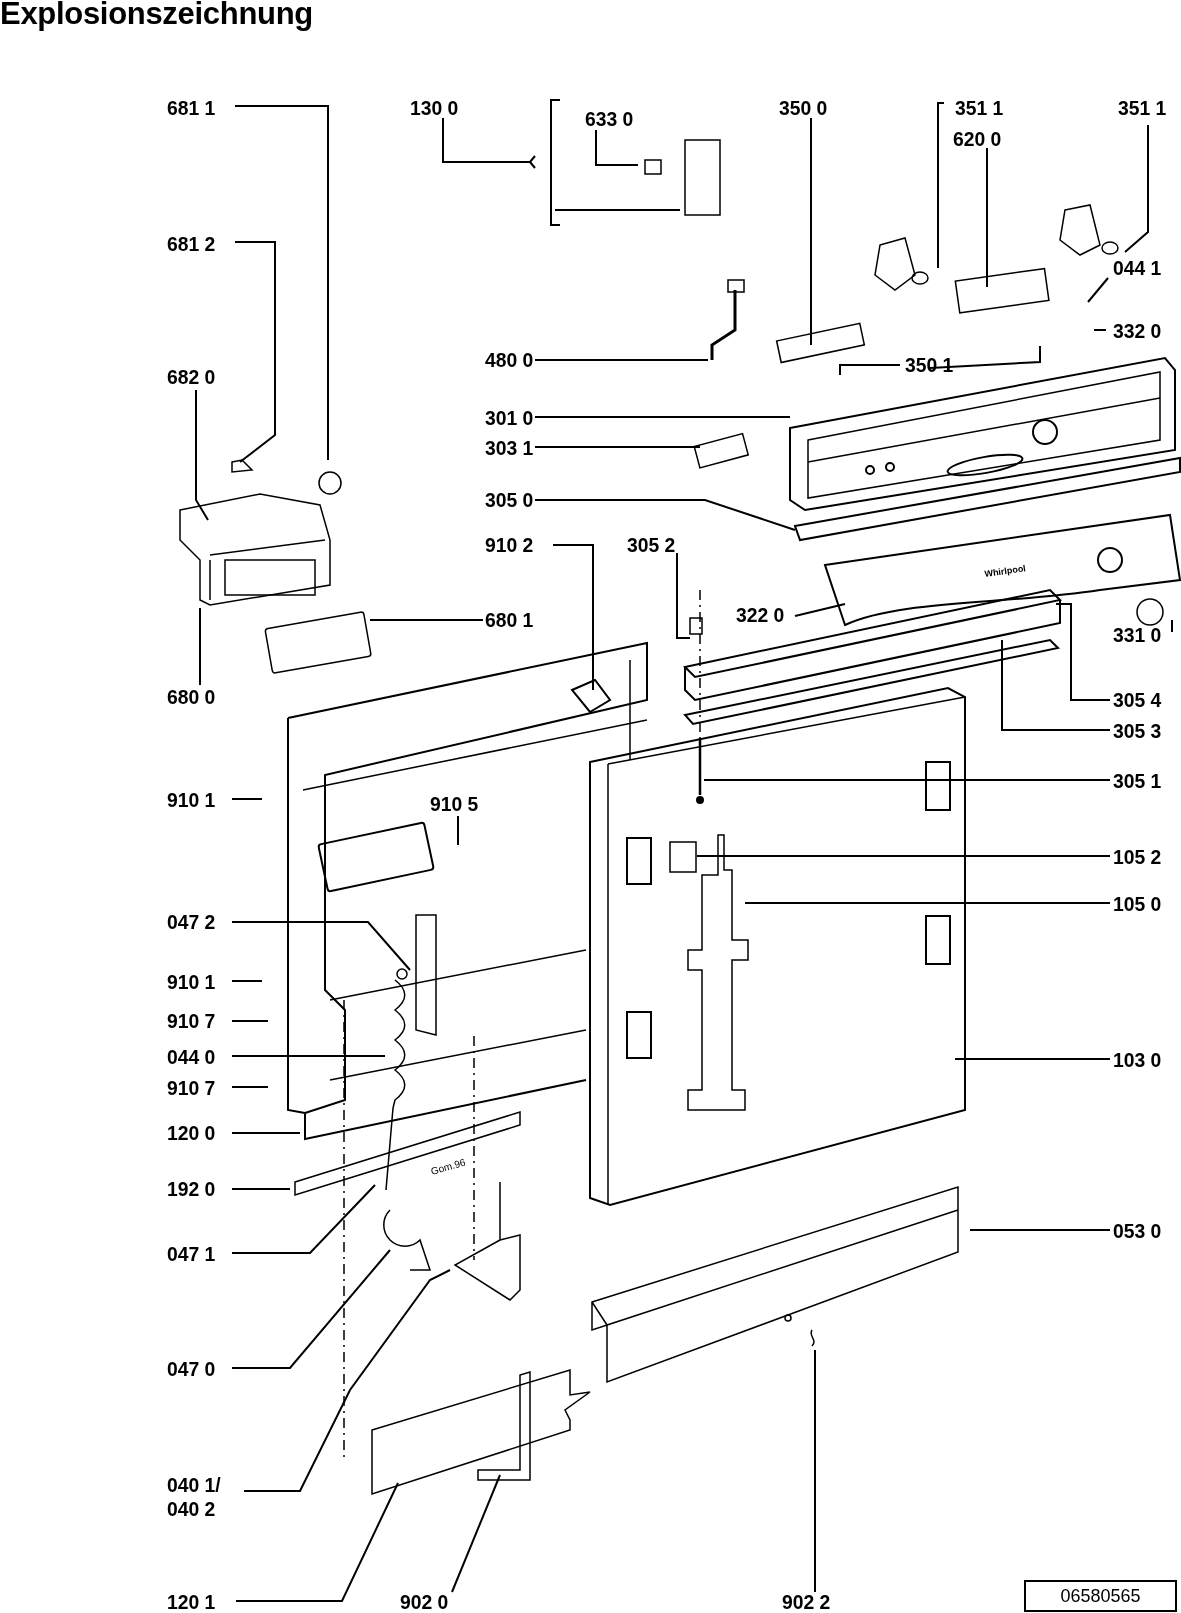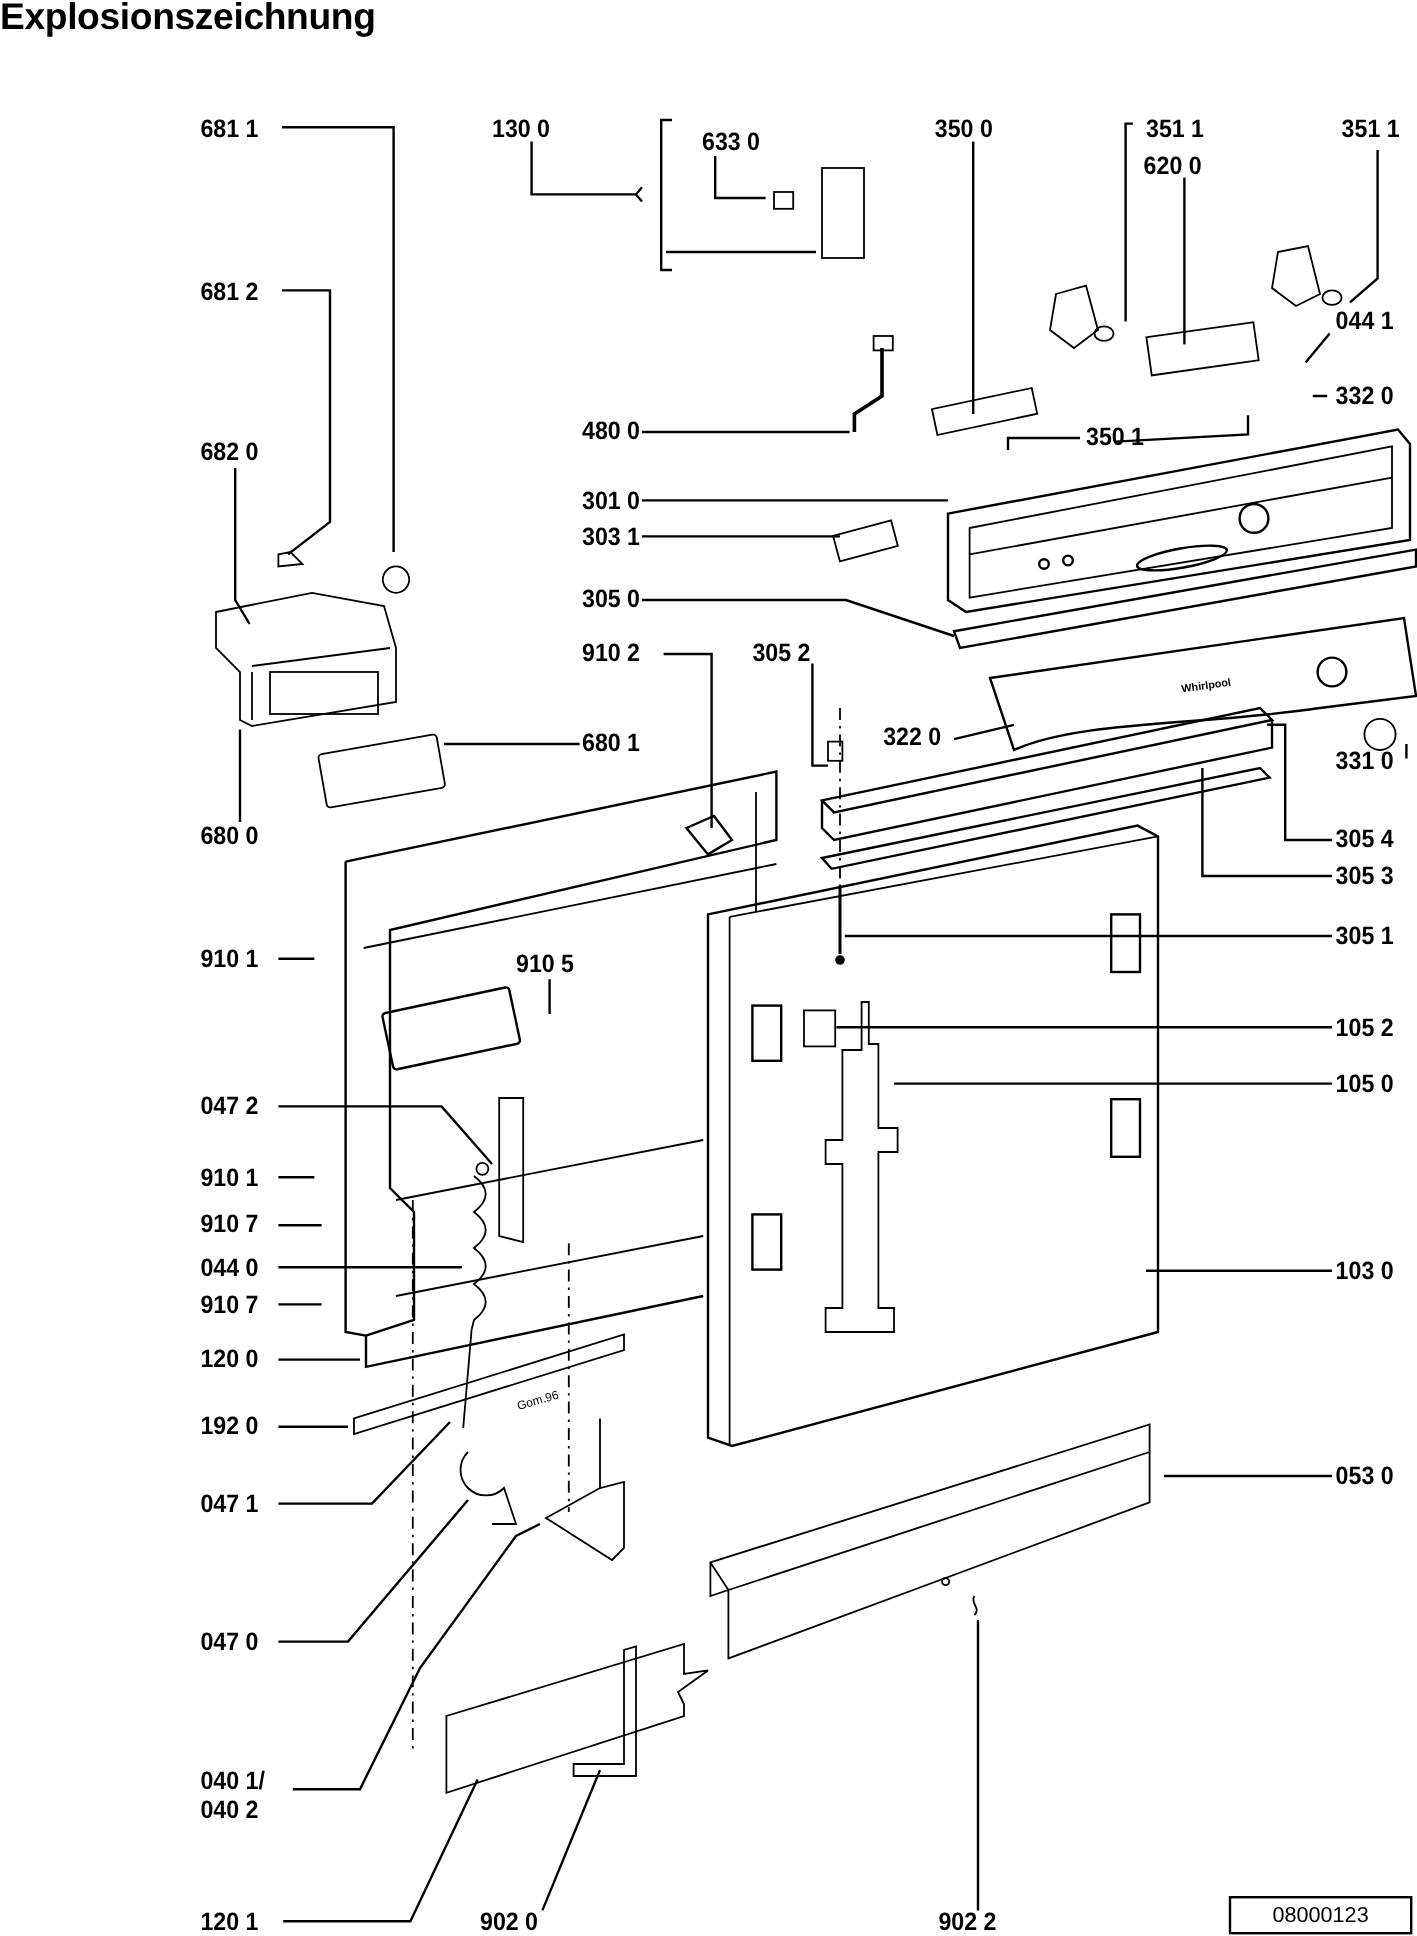--- a/index.html
+++ b/index.html
@@ -194,13 +194,13 @@
 <div class="lbl" style="left:167px;top:1178px">192 0</div>
 <div class="lbl" style="left:1113px;top:1220px">053 0</div>
 <div class="lbl" style="left:167px;top:1243px">047 1</div>
 <div class="lbl" style="left:167px;top:1358px">047 0</div>
 <div class="lbl" style="left:167px;top:1474px">040 1/</div>
 <div class="lbl" style="left:167px;top:1498px">040 2</div>
 <div class="lbl" style="left:167px;top:1591px">120 1</div>
 <div class="lbl" style="left:400px;top:1591px">902 0</div>
 <div class="lbl" style="left:782px;top:1591px">902 2</div>
 
-<div class="ref">08000123</div>
+<div class="ref">06580565</div>
 
 </body></html>

